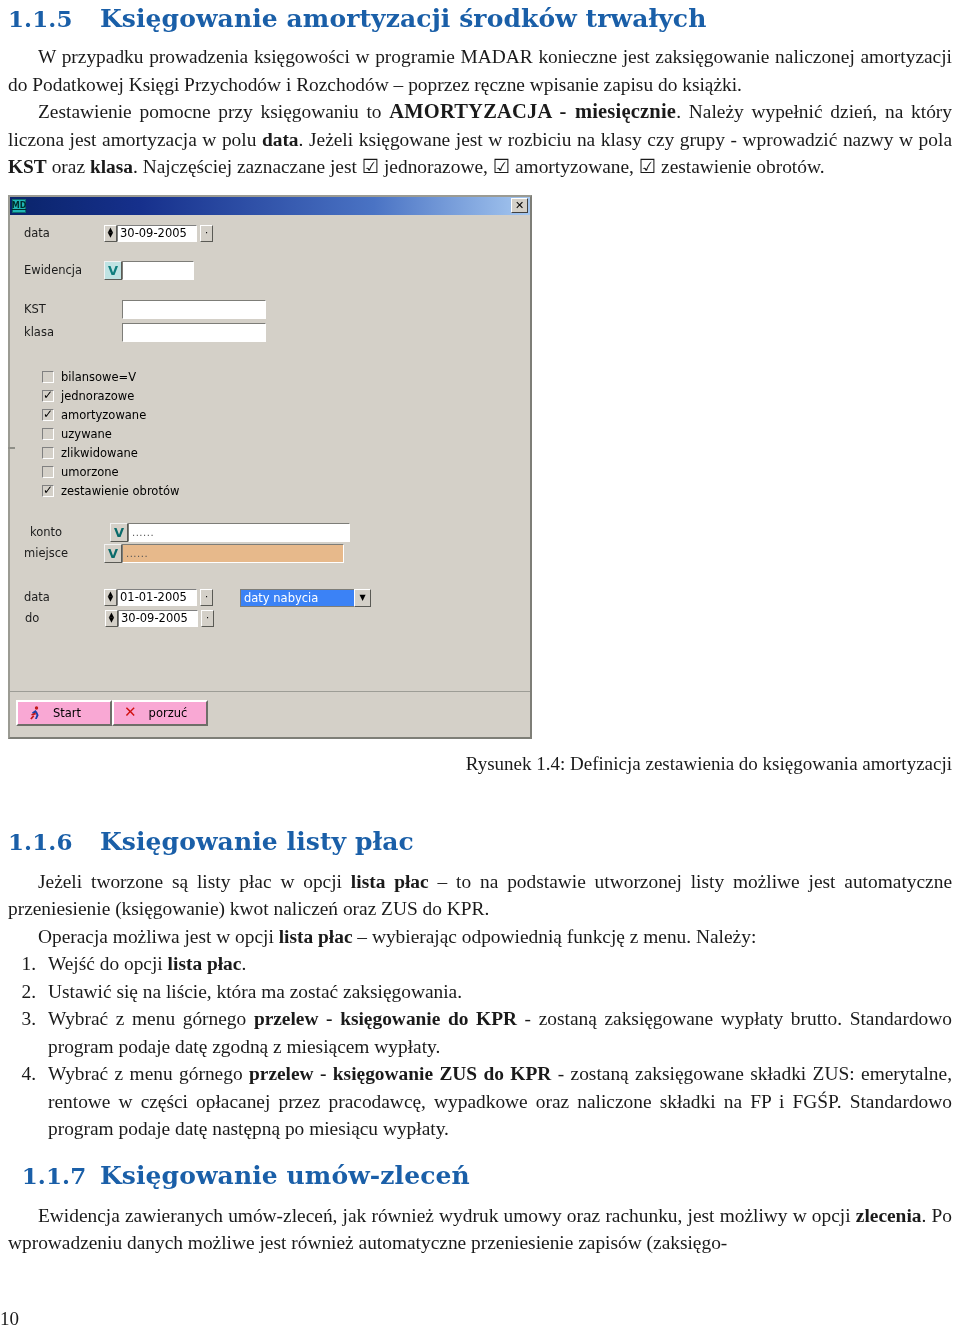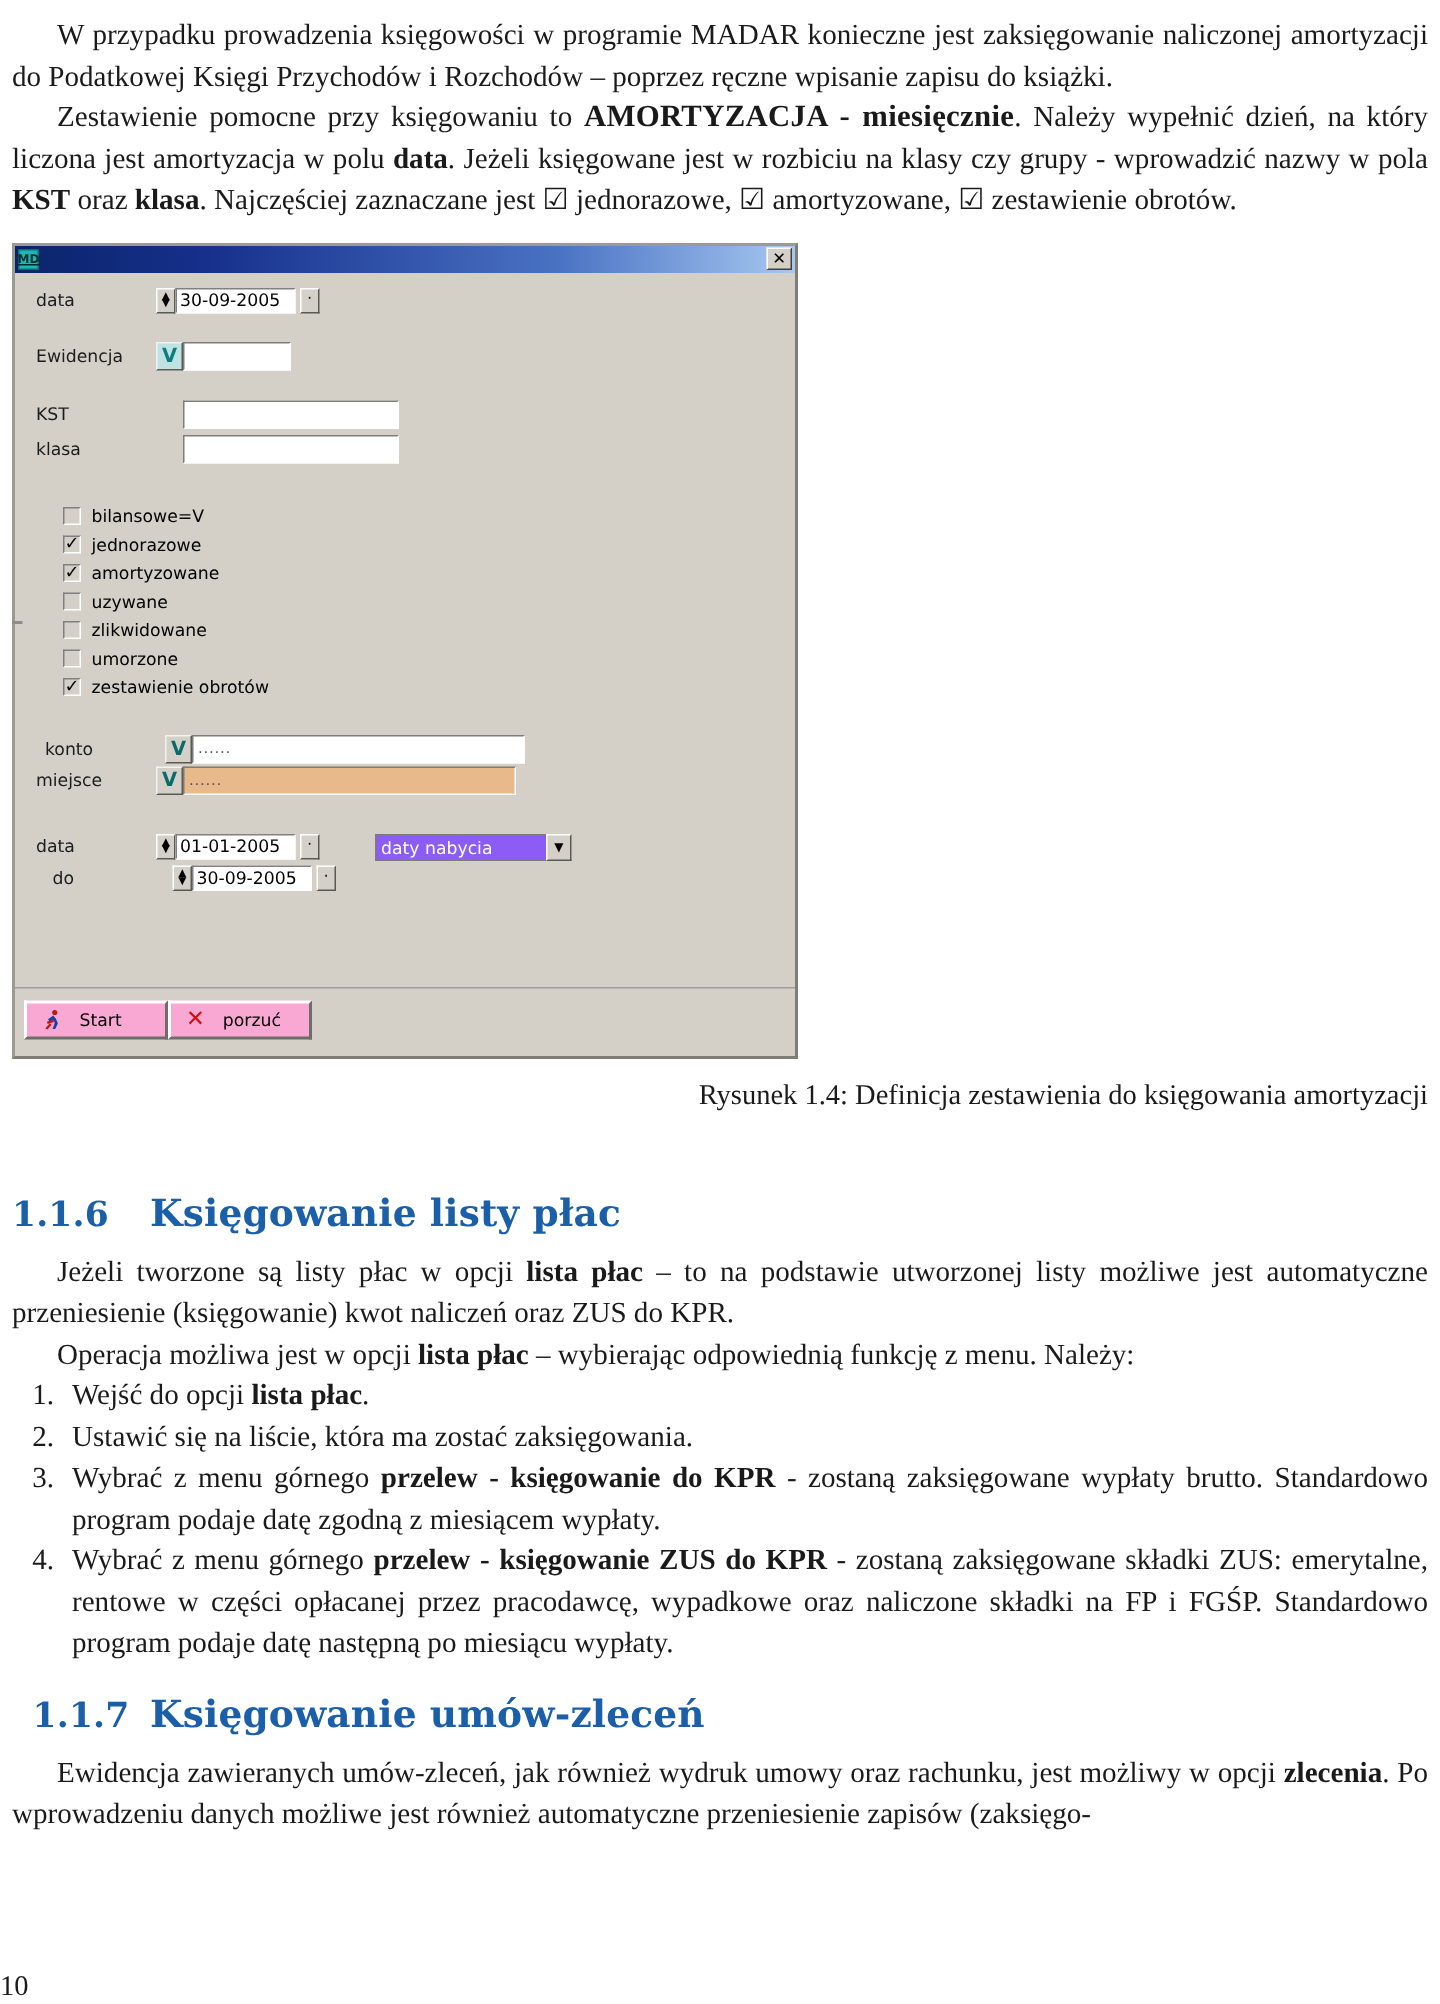--- a/index.html
+++ b/index.html
@@ -174,21 +174,21 @@
     content: "✓";
     position: absolute; left: 0px; top: -3px;
     font-size: 12px; color: #000; font-family: "DejaVu Sans", sans-serif;
   }
   .cbl { font-size: 11.5px; }
 
   
   .combo { display: flex; height: 18px; margin-left: 26px; }
   .combo-val {
     width: 114px;
-    background: #8b5cf6;
+    background: #3b82f6;
     color: #ffffff;
     font-size: 11.5px;
     padding: 0 3px;
     display: flex; align-items: center;
     border: 1px solid #7d7d78;
     border-right: none;
   }
   .combo-arrow {
     width: 17px;
     background: #d4d0c8;
@@ -242,20 +242,24 @@
   ol.steps li .n { width: 40px; flex: none; text-align: right; padding-right: 12px; }
   ol.steps li .t { flex: 1; }
 
   .pageno { position: absolute; bottom: 10px; left: 0; right: 0; font-size: 19px; }
 </style>
 </head>
 <body>
 
 <div class="page">
 
+  <h2 class="sec" style="margin-top:4px;">
+    <span class="num">1.1.5</span>
+    <span class="ttl">Księgowanie amortyzacji środków trwałych</span>
+  </h2>
 
   <p class="body indent" style="margin-top:10px;">
     <span>W przypadku prowadzenia księgowości w programie MADAR konieczne jest zaksięgowanie naliczonej amortyzacji do Podatkowej Księgi Przychodów i Rozchodów – poprzez ręczne wpisanie zapisu do książki.</span>
   </p>
 
   <p class="body indent">
     <span>Zestawienie pomocne przy księgowaniu to </span><b class="bigbold">AMORTYZACJA - miesięcznie</b><span>. Należy wypełnić dzień, na który liczona jest amortyzacja w polu </span><b class="tt">data</b><span>. Jeżeli księgowane jest w rozbiciu na klasy czy grupy - wprowadzić nazwy w pola </span><b class="tt">KST</b><span> oraz </span><b class="tt">klasa</b><span>. Najczęściej zaznaczane jest ☑ jednorazowe, ☑ amortyzowane, ☑ zestawienie obrotów.</span>
   </p>
 
   <div class="figure">
@@ -356,21 +360,21 @@
               <div class="lbl">data</div>
               <div class="spin-wrap">
                 <div class="spin">
                     <span>▲</span>
                     <span>▼</span>
                   </div>
                 <div class="date-inp">01-01-2005</div>
                 <div class="dotbtn">·</div>
               </div>
             </div>
-            <div class="row" style="margin-left:11px; margin-top:4px;">
+            <div class="row" style="margin-left:1px; margin-top:4px;">
               <div class="lbl">do</div>
               <div class="spin-wrap">
                 <div class="spin">
                     <span>▲</span>
                     <span>▼</span>
                   </div>
                 <div class="date-inp">30-09-2005</div>
                 <div class="dotbtn">·</div>
               </div>
             </div>

